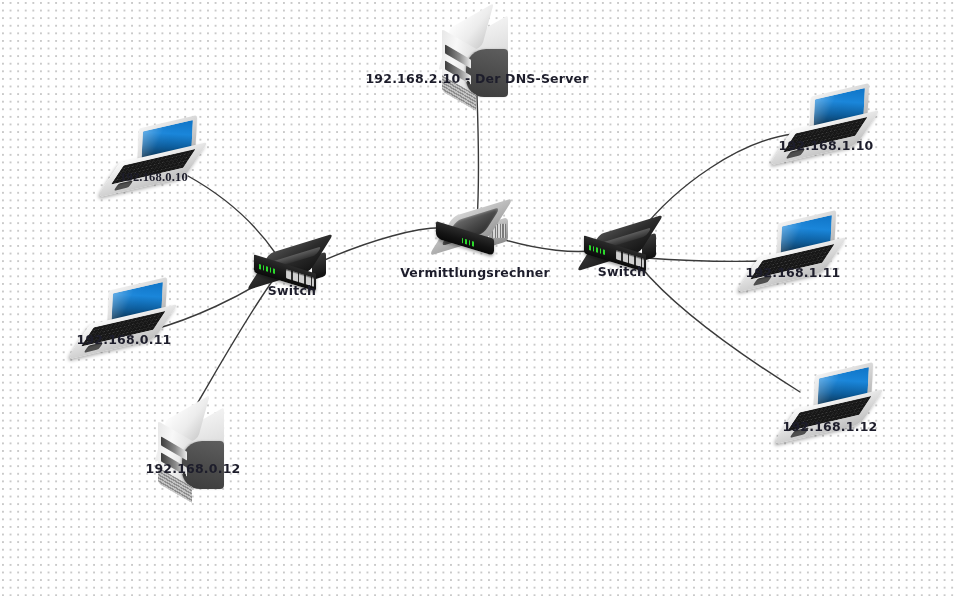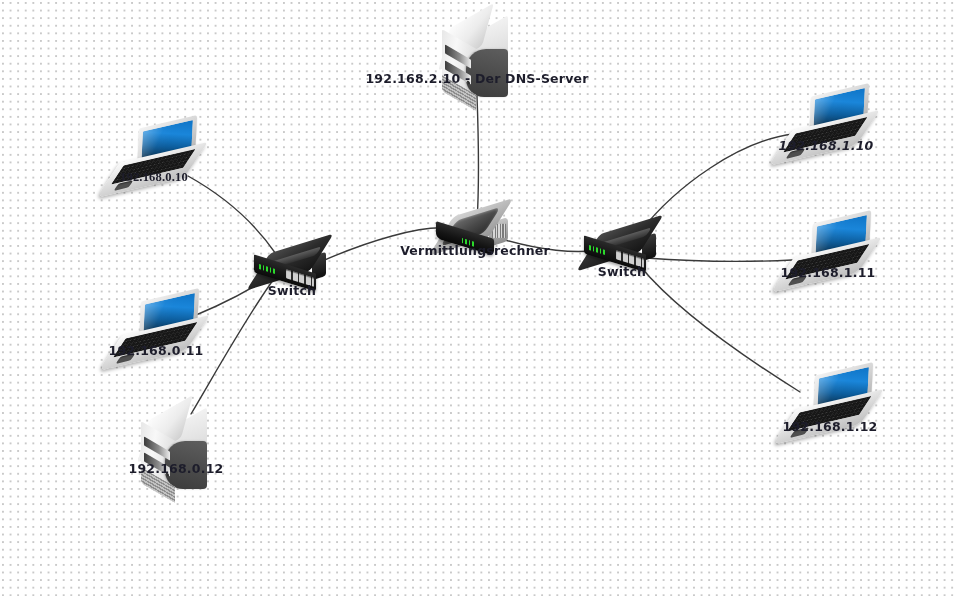--- a/index.html
+++ b/index.html
@@ -294,35 +294,35 @@
               <div class="lt-screen-inner"></div>
             </div>
             <div class="lt-base">
               <div class="lt-keys"></div>
               <div class="lt-pad"></div>
             </div>
           </div>
         </div>
         <div class="node-label" style="top: 48px; font-family: Liberation Serif, serif;">192.168.0.10</div>
       </div>
-      <div class="node" style="left: 124px; top: 328px; margin-left: 32px;">
+      <div class="node" style="left: 124px; top: 317px;">
         <div class="node-icon">
           <div class="laptop">
             <div class="lt-screen-outer">
               <div class="lt-screen-inner"></div>
             </div>
             <div class="lt-base">
               <div class="lt-keys"></div>
               <div class="lt-pad"></div>
             </div>
           </div>
         </div>
         <div class="node-label" style="top: 48px;">192.168.0.11</div>
       </div>
-      <div class="node" style="left: 176px; top: 457px;">
+      <div class="node" style="left: 193px; top: 457px;">
         <div class="node-icon">
           <div class="server">
             <div class="sv-right"></div>
             <div class="sv-top"></div>
             <div class="sv-left"></div>
             <div class="sv-swoosh"></div>
             <div class="sv-bay b1"></div>
             <div class="sv-bay b2"></div>
             <div class="sv-dot"></div>
             <div class="sv-foot"></div>
@@ -350,21 +350,21 @@
               <div class="rt-vents"></div>
             </div>
             <div class="rt-top">
               <div class="rt-plate"></div>
             </div>
             <div class="rt-front">
               <div class="rt-leds"></div>
             </div>
           </div>
         </div>
-        <div class="node-label" style="top: 32px; text-align: center;">Vermittlungsrechner</div>
+        <div class="node-label" style="top: 54px; text-align: center;">Vermittlungsrechner</div>
       </div>
       <div class="node" style="left: 622px; top: 251px;">
         <div class="node-icon">
           <div class="switchdev">
             <div class="sw-side"></div>
             <div class="sw-top"></div>
             <div class="sw-front">
               <div class="sw-leds"></div>
               <div class="sw-ports"></div>
             </div>
@@ -377,23 +377,23 @@
           <div class="laptop">
             <div class="lt-screen-outer">
               <div class="lt-screen-inner"></div>
             </div>
             <div class="lt-base">
               <div class="lt-keys"></div>
               <div class="lt-pad"></div>
             </div>
           </div>
         </div>
-        <div class="node-label" style="top: 48px; font-style: italic;">192.168.1.10</div>
-      </div>
-      <div class="node" style="left: 828px; top: 250px;">
+        <div class="node-label" style="top: 48px;">192.168.1.10</div>
+      </div>
+      <div class="node" style="left: 793px; top: 250px;">
         <div class="node-icon">
           <div class="laptop">
             <div class="lt-screen-outer">
               <div class="lt-screen-inner"></div>
             </div>
             <div class="lt-base">
               <div class="lt-keys"></div>
               <div class="lt-pad"></div>
             </div>
           </div>

